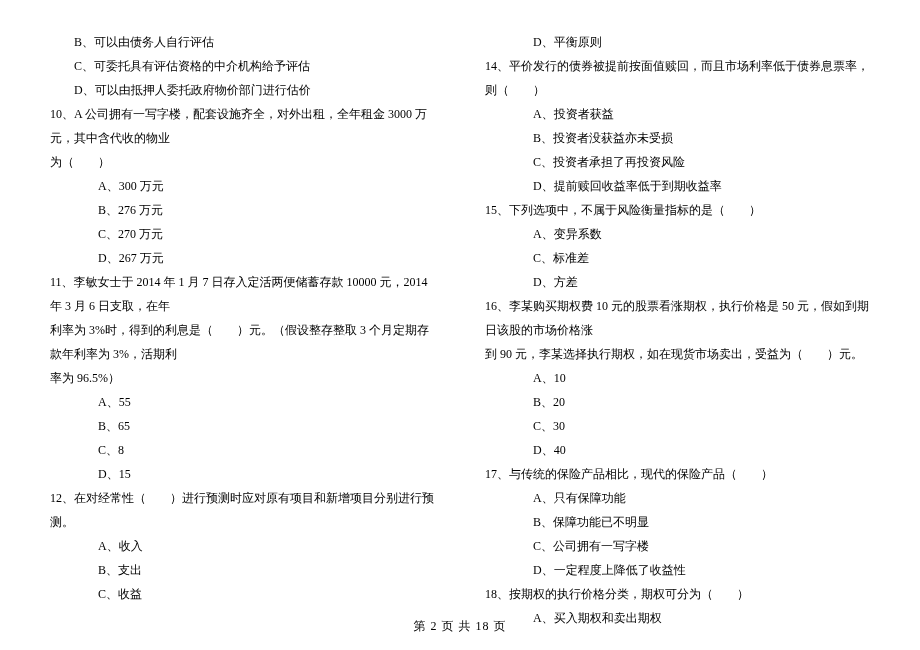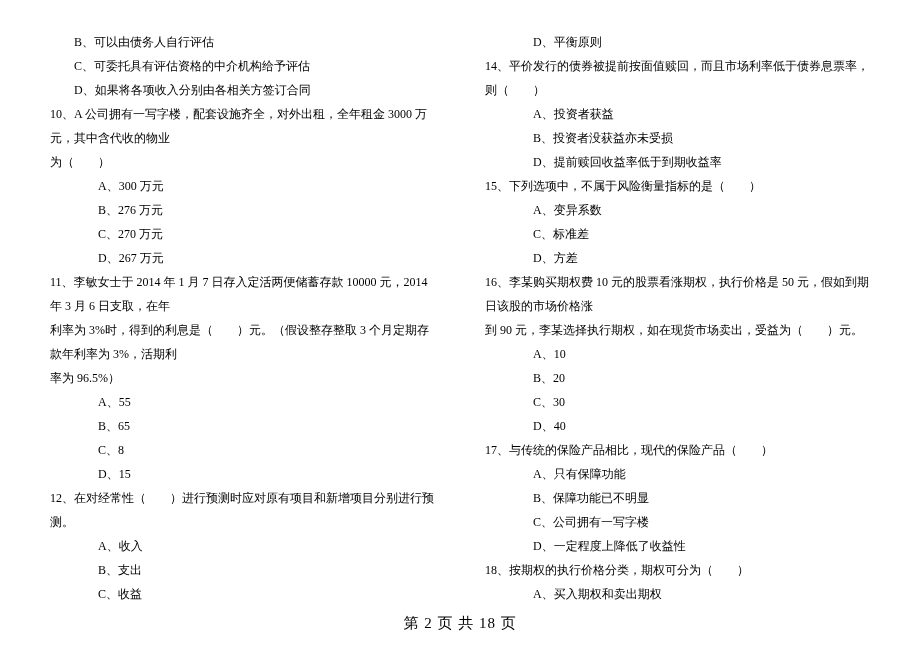--- a/index.html
+++ b/index.html
@@ -27,32 +27,32 @@
   }
   .indent-1 { padding-left: 0; font-family: Liberation Serif, serif; }
   .indent-2 { padding-left: 2em; }
   .indent-3 { padding-left: 4em; }
   .footer {
     position: absolute;
     bottom: 12px;
     left: 0;
     width: 100%;
     text-align: center;
-    font-size: 15px;
+    font-size: 12px;
     letter-spacing: 1px;
   }
 </style>
 </head>
 <body>
 
 <div class="page">
   <div class="col" id="left-col">
       <div class="line indent-2">B、可以由债务人自行评估</div>
       <div class="line indent-2">C、可委托具有评估资格的中介机构给予评估</div>
-      <div class="line indent-2">D、如果将各项收入分别由各相关方签订合同</div>
+      <div class="line indent-2">D、可以由抵押人委托政府物价部门进行估价</div>
       <div class="line indent-1">10、A 公司拥有一写字楼，配套设施齐全，对外出租，全年租金 3000 万元，其中含代收的物业</div>
       <div class="line indent-1">为（　　）</div>
       <div class="line indent-3">A、300 万元</div>
       <div class="line indent-3">B、276 万元</div>
       <div class="line indent-3">C、270 万元</div>
       <div class="line indent-3">D、267 万元</div>
       <div class="line indent-1">11、李敏女士于 2014 年 1 月 7 日存入定活两便储蓄存款 10000 元，2014 年 3 月 6 日支取，在年</div>
       <div class="line indent-1">利率为 3%时，得到的利息是（　　）元。（假设整存整取 3 个月定期存款年利率为 3%，活期利</div>
       <div class="line indent-1">率为 96.5%）</div>
       <div class="line indent-3">A、55</div>
@@ -62,20 +62,21 @@
       <div class="line indent-1">12、在对经常性（　　）进行预测时应对原有项目和新增项目分别进行预测。</div>
       <div class="line indent-3">A、收入</div>
       <div class="line indent-3">B、支出</div>
       <div class="line indent-3">C、收益</div>
     </div>
   <div class="col" id="right-col">
       <div class="line indent-3">D、平衡原则</div>
       <div class="line indent-1">14、平价发行的债券被提前按面值赎回，而且市场利率低于债券息票率，则（　　）</div>
       <div class="line indent-3">A、投资者获益</div>
       <div class="line indent-3">B、投资者没获益亦未受损</div>
+      <div class="line indent-3">C、投资者承担了再投资风险</div>
       <div class="line indent-3">D、提前赎回收益率低于到期收益率</div>
       <div class="line indent-1">15、下列选项中，不属于风险衡量指标的是（　　）</div>
       <div class="line indent-3">A、变异系数</div>
       <div class="line indent-3">C、标准差</div>
       <div class="line indent-3">D、方差</div>
       <div class="line indent-1">16、李某购买期权费 10 元的股票看涨期权，执行价格是 50 元，假如到期日该股的市场价格涨</div>
       <div class="line indent-1">到 90 元，李某选择执行期权，如在现货市场卖出，受益为（　　）元。</div>
       <div class="line indent-3">A、10</div>
       <div class="line indent-3">B、20</div>
       <div class="line indent-3">C、30</div>

